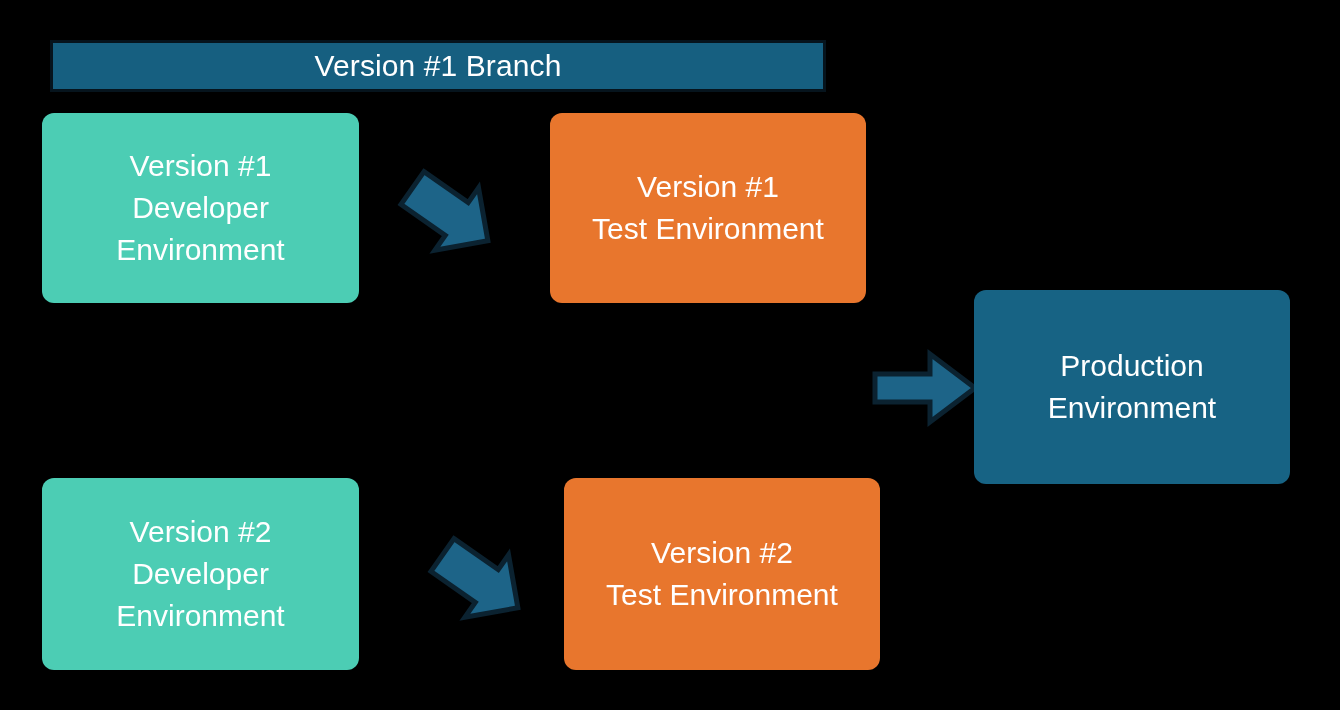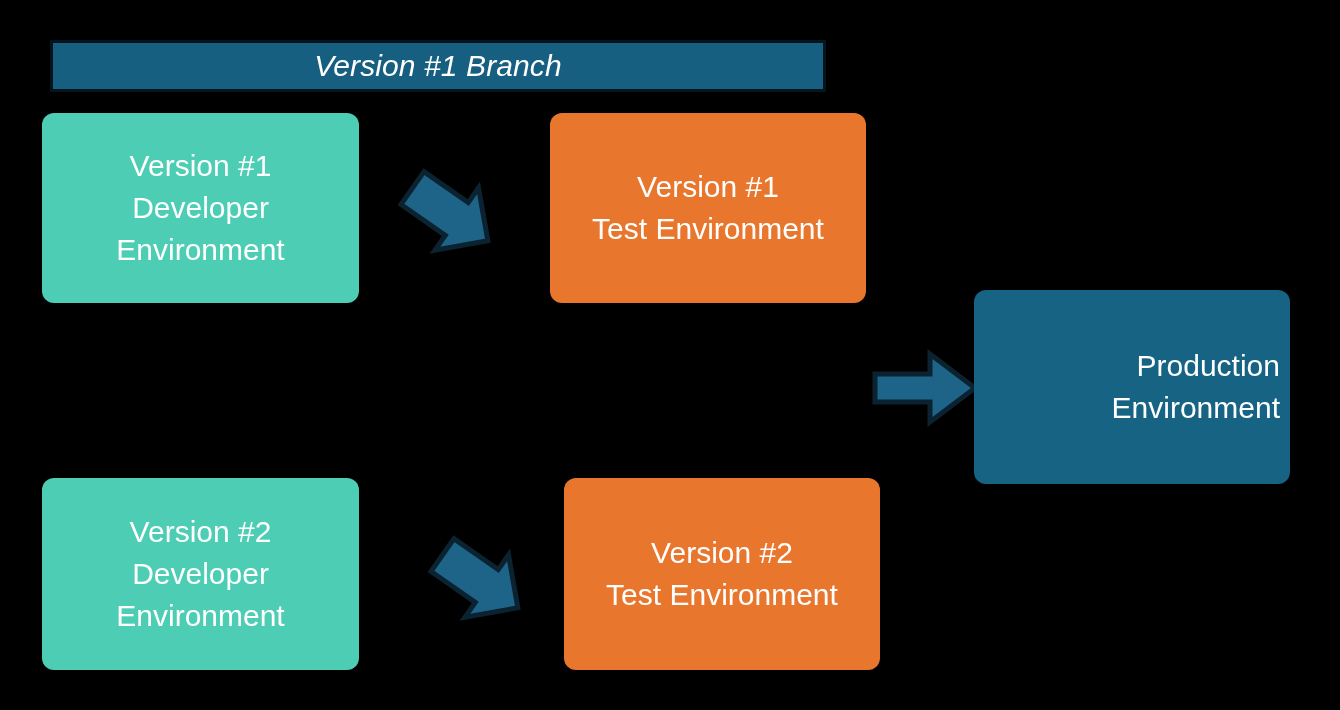--- a/index.html
+++ b/index.html
@@ -23,21 +23,20 @@
     background: #165f80;
     border: 3px solid #06141d;
     box-sizing: border-box;
     display: flex;
     align-items: center;
     justify-content: center;
     color: #ffffff;
     font-size: 30px;
     line-height: 1;
     letter-spacing: 0.1px;
-    font-style: italic;
   }
   .env-box {
     position: absolute;
     box-sizing: border-box;
     border-radius: 12px;
     display: flex;
     flex-direction: column;
     align-items: center;
     justify-content: center;
     color: #ffffff;
@@ -94,21 +93,21 @@
     <span class="ln">Version #1</span>
     <span class="ln">Test Environment</span>
   </div>
 
   <div class="arrow-wrap" style="left:872px; top:350px; width:106px; height:76px;">
     <svg width="106" height="76" viewBox="0 0 106 76" aria-hidden="true">
       <polygon points="3,24 58,24 58,4 103,38 58,72 58,52 3,52" fill="#1d6488" stroke="#0b2230" stroke-width="5" stroke-linejoin="miter"></polygon>
     </svg>
   </div>
 
-  <div class="env-box box-prod" style="left:974px; top:290px; width:316px; height:194px;align-items:flex-end;">
+  <div class="env-box box-prod" style="left:974px; top:290px; width:316px; height:194px;">
     <span class="ln">Production</span>
     <span class="ln">Environment</span>
   </div>
 
 
   <div class="env-box box-dev" style="left:42px; top:478px; width:317px; height:192px;">
     <span class="ln">Version #2</span>
     <span class="ln">Developer</span>
     <span class="ln">Environment</span>
   </div>

